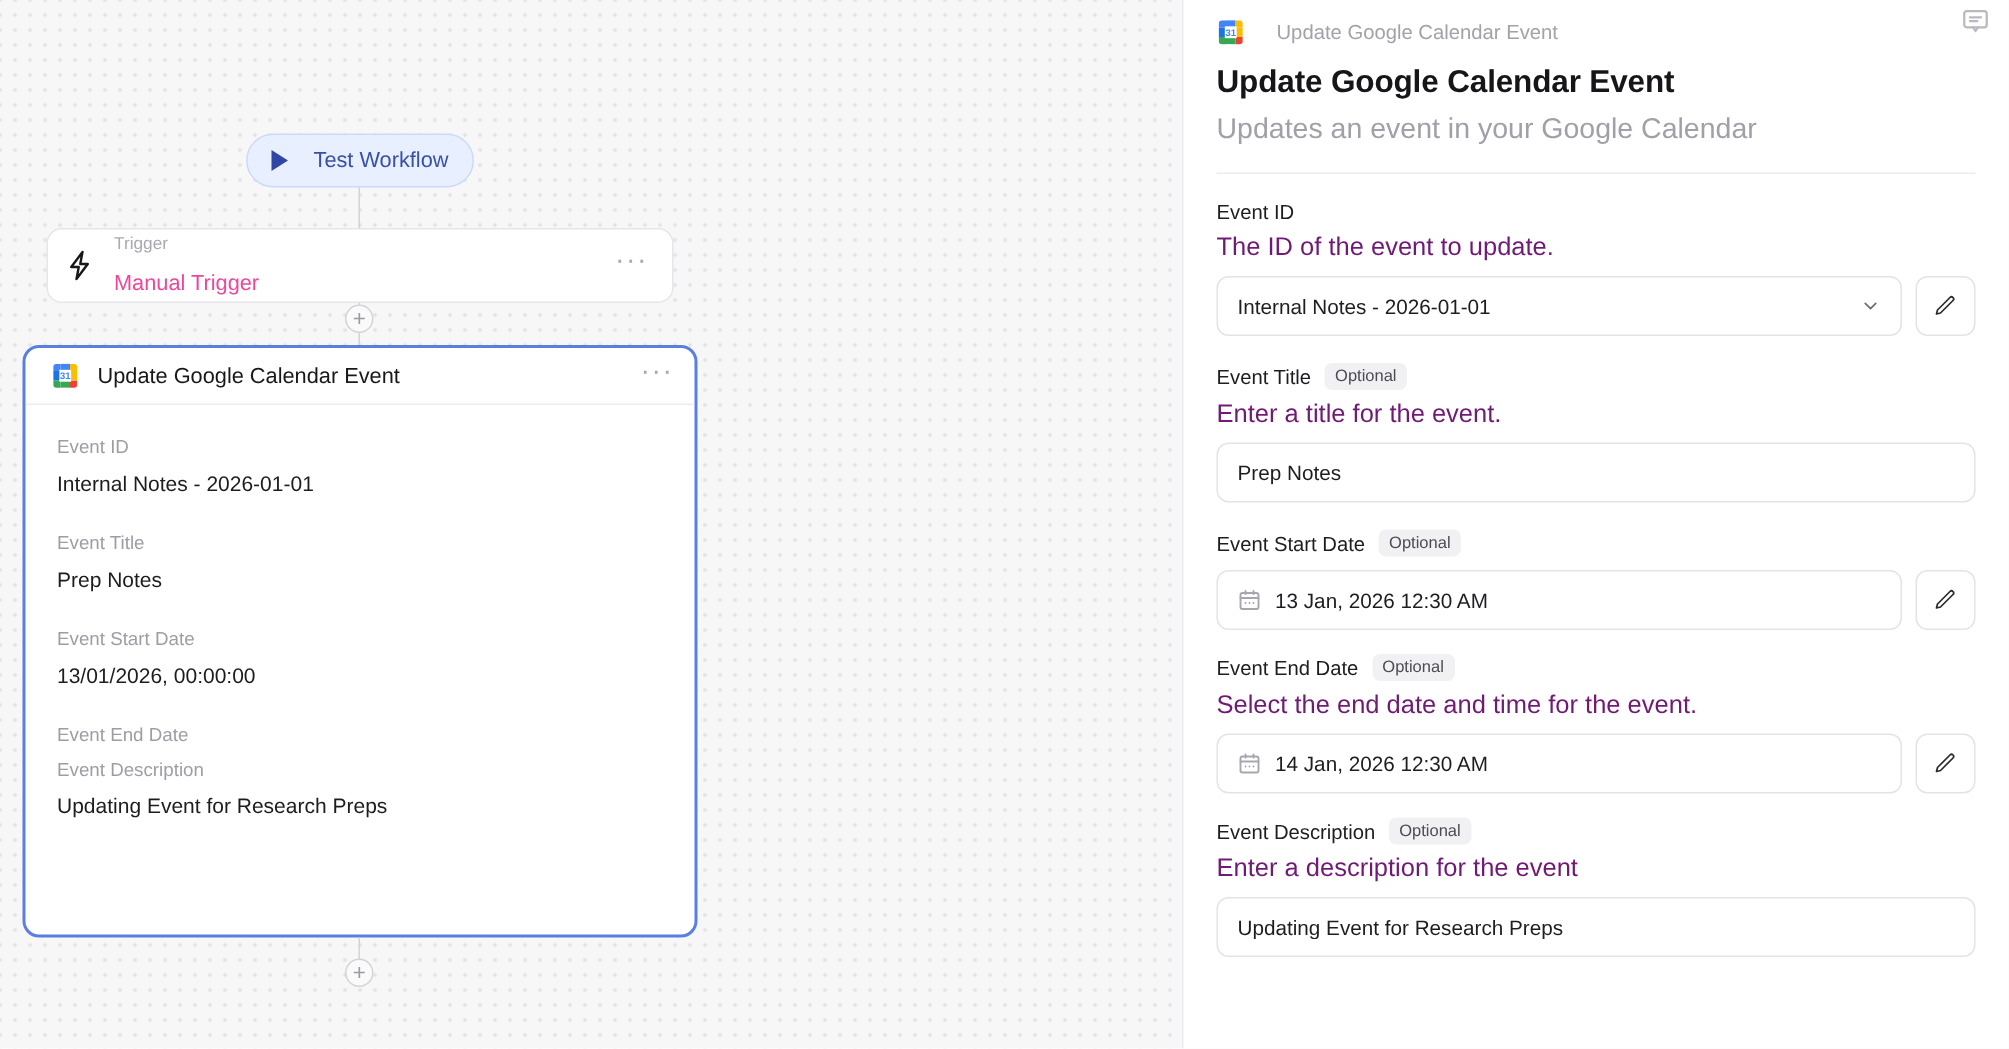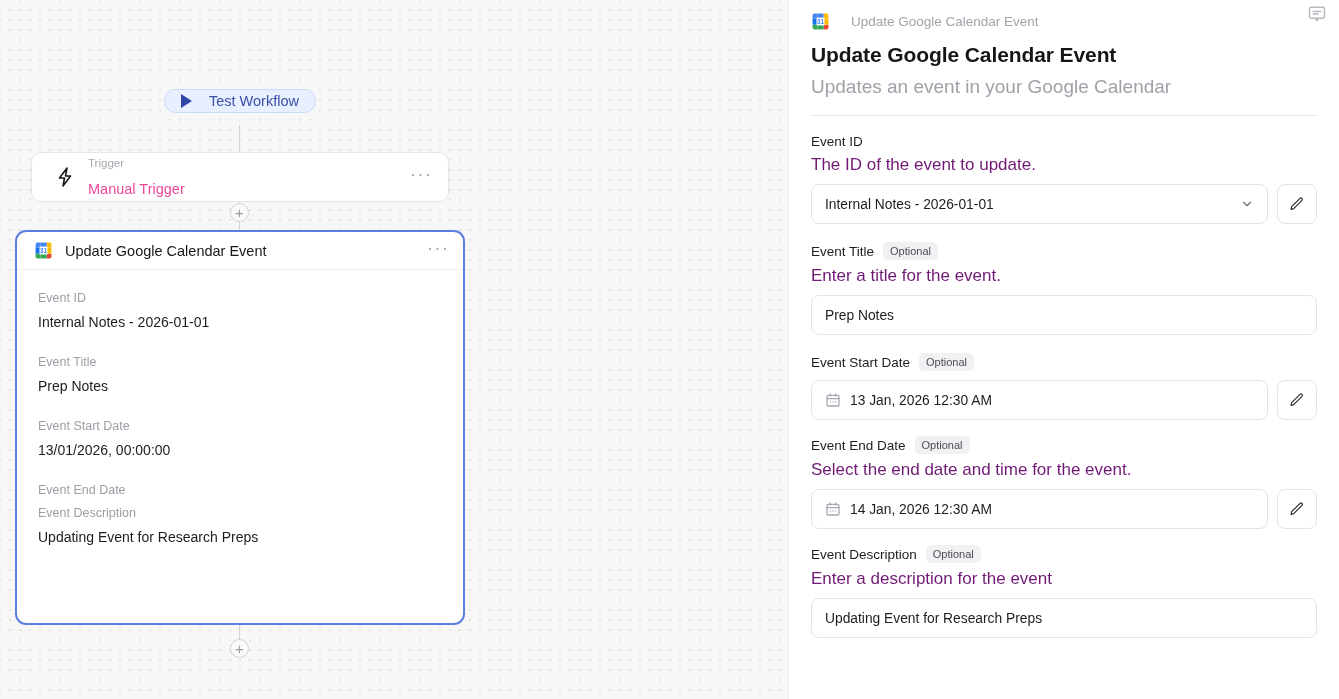--- a/index.html
+++ b/index.html
@@ -18,21 +18,21 @@
     background-color: #f7f7f8;
     background-image: radial-gradient(circle, #e3e3e6 1.3px, transparent 1.4px);
     background-size: 10px 10px;
     background-position: 5px 5px;
     overflow: hidden;
   }
 
   .test-btn {
     position: absolute;
     left: 164px; top: 89px;
-    width: 152px; height: 24px;
+    width: 152px; height: 36px;
     border-radius: 18px;
     background: #e8efff;
     border: 1px solid #c9daff;
     display: flex; align-items: center; justify-content: center;
     gap: 17px;
     color: #3a4fa8;
     font-size: 14.5px;
     cursor: pointer;
   }
   .play-tri {
@@ -69,21 +69,21 @@
 
   
   .trigger-card {
     position: absolute;
     left: 31px; top: 152px;
     width: 418px; height: 50px;
     background: #ffffff;
     border: 1px solid #e6e6ea;
     border-radius: 10px;
     display: flex; align-items: center;
-    padding: 0 16px 0 21px;
+    padding: 0 16px 0 9px;
     cursor: pointer;
   }
   .bolt-icon { width: 24px; height: 24px; margin-right: 11px; flex: none; }
   .trigger-text { flex: 1; }
   .trigger-kicker { font-size: 11.5px; color: #a8a8b0; line-height: 14px; }
   .trigger-title { font-size: 14.5px; color: #ec4899; line-height: 18px; margin-top: 10px; }
   .dots {
     color: #a8a8b0; font-size: 19px; letter-spacing: 1px;
     line-height: 10px; padding-bottom: 6px; cursor: pointer;
   }

